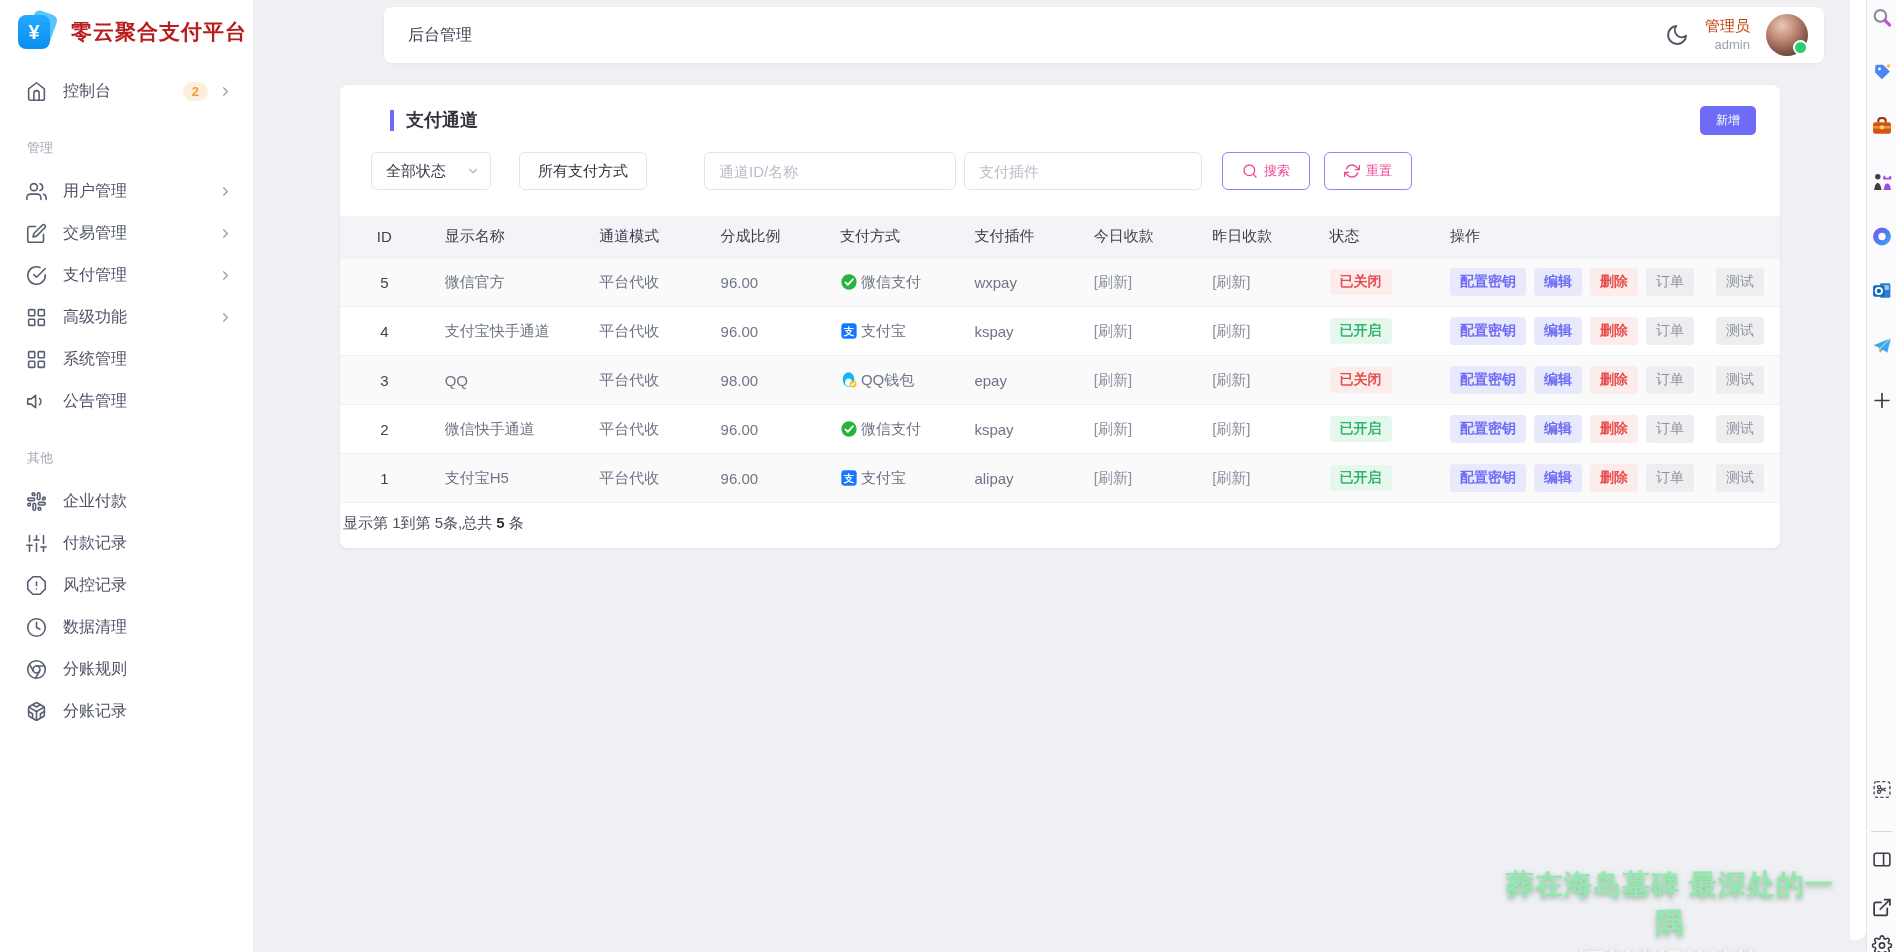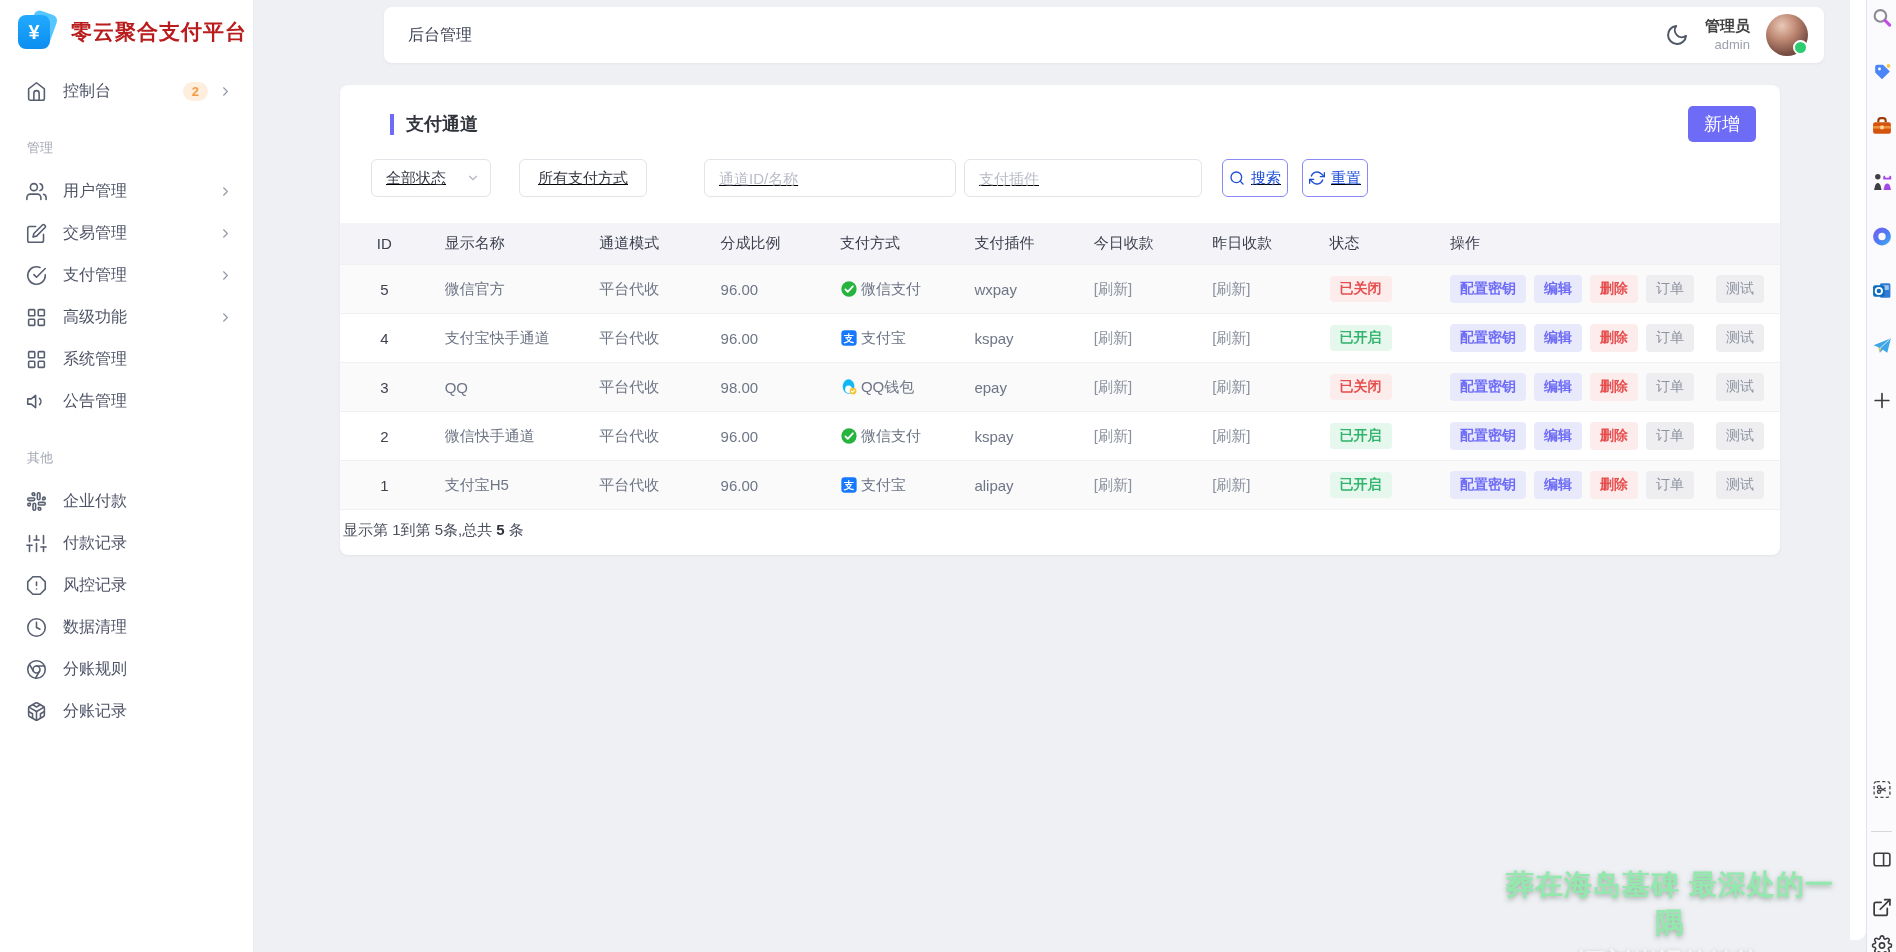--- a/index.html
+++ b/index.html
@@ -30,40 +30,40 @@
   .rail-ic{position:absolute;left:50%;transform:translateX(-50%);width:21px;height:21px;cursor:pointer;}
   .rail-ic svg{width:100%;height:100%;}
   .rail-divider{position:absolute;left:4px;right:4px;height:1px;background:#d8d8dc;}
   
   .topbar{position:absolute;left:340px;top:7px;width:1440px;height:56px;background:#fff;border-radius:8px;box-shadow:0 1px 3px rgba(31,45,61,.05);display:flex;align-items:center;padding:0 16px 0 24px;box-sizing:border-box;margin-left:44px;}
   .topbar-title{font-size:16px;color:#3f4354;}
   .topbar-right{margin-left:auto;display:flex;align-items:center;gap:16px;}
   .moon-btn{width:24px;height:24px;color:#4f5666;cursor:pointer;}
   .moon-btn svg{width:100%;height:100%;}
   .user-text{text-align:right;line-height:1.2;cursor:pointer;}
-  .user-name{font-size:15px;font-weight:bold;color:#404040;}
+  .user-name{font-size:15px;font-weight:normal;color:#c2410c;}
   .user-sub{font-size:13px;color:#9aa0ac;margin-top:2px;}
   .avatar{position:relative;width:42px;height:42px;border-radius:50%;cursor:pointer;
     background:radial-gradient(circle at 38% 28%,#e8c9b8 0%,#c08a74 35%,#7a4f45 70%,#4e332f 100%);}
   .avatar .dot{position:absolute;right:0px;bottom:1px;width:11px;height:11px;border-radius:50%;background:#2ecc71;border:2px solid #fff;}
   
   .panel{position:absolute;left:340px;top:85px;width:1440px;background:#fff;border-radius:8px;box-shadow:0 1px 3px rgba(31,45,61,.05);box-sizing:border-box;padding-bottom:2px;}
   .panel-head{display:flex;align-items:center;padding:21px 24px 0 24px;}
   .panel-title{font-size:18px;font-weight:bold;color:#32343d;border-left:4px solid #6e6cf6;padding-left:12px;line-height:21px;margin-left:26px;}
-  .add-btn{margin-left:auto;background:#6e6cf6;color:#fff;font-size:18px;padding:6px 16px;border-radius:5px;border:none;cursor:pointer;}
-  .filter-row{display:flex;align-items:flex-end;padding:17px 24px 0 31px;text-decoration:underline;}
+  .add-btn{margin-left:auto;background:#6e6cf6;color:#fff;font-size:12px;padding:6px 16px;border-radius:5px;border:none;cursor:pointer;}
+  .filter-row{display:flex;align-items:flex-end;padding:17px 24px 0 31px;}
   .sel{width:120px;height:38px;border:1px solid #e2e4ea;border-radius:6px;display:flex;align-items:center;justify-content:space-between;padding:0 10px 0 14px;color:#3a3e4a;font-size:15px;box-sizing:border-box;cursor:pointer;background:#fff;}
   .sel .chev{width:14px;height:14px;color:#b3b8c2;}
   .sel .chev svg{width:100%;height:100%;}
   .sel-btn{width:128px;height:38px;border:1px solid #e2e4ea;border-radius:6px;display:flex;align-items:center;justify-content:center;color:#33363f;font-size:15px;box-sizing:border-box;margin-left:28px;cursor:pointer;background:#fff;}
   .inp{height:38px;border:1px solid #e2e4ea;border-radius:6px;padding:0 14px;font-size:15px;color:#333;box-sizing:border-box;outline:none;}
   .inp::placeholder{color:#b9bdc8;}
   .inp1{width:252px;margin-left:57px;}
   .inp2{width:238px;margin-left:8px;}
-  .btn-outline{height:38px;padding:0 6px;border:1px solid #8a88f7;color:#1d4ed8;background:#fff;border-radius:6px;font-size:15px;display:flex;align-items:center;gap:6px;cursor:pointer;}
+  .btn-outline{height:38px;padding:0 19px;border:1px solid #8a88f7;color:#ec4899;background:#fff;border-radius:6px;font-size:13px;display:flex;align-items:center;gap:6px;cursor:pointer;}
   .btn-outline .bic{width:16px;height:16px;}
   .btn-outline .bic svg{width:100%;height:100%;}
   .btn-search{margin-left:20px;}
   .btn-reset{margin-left:14px;}
   
   table.tbl{width:100%;border-collapse:collapse;margin-top:26px;}
   .tbl th{background:#f4f4f8;font-size:15px;color:#3c3f4e;font-weight:normal;text-align:left;padding:11px 16px;white-space:nowrap;}
   .tbl td{font-size:15px;color:#6e7585;padding:10px 16px;border-top:1px solid #eef0f3;white-space:nowrap;}
   .tbl tbody tr:nth-child(odd) td{background:#fafafb;}
   .tbl th.c-id,.tbl td.c-id{text-align:center;padding-left:8px;padding-right:8px;}

